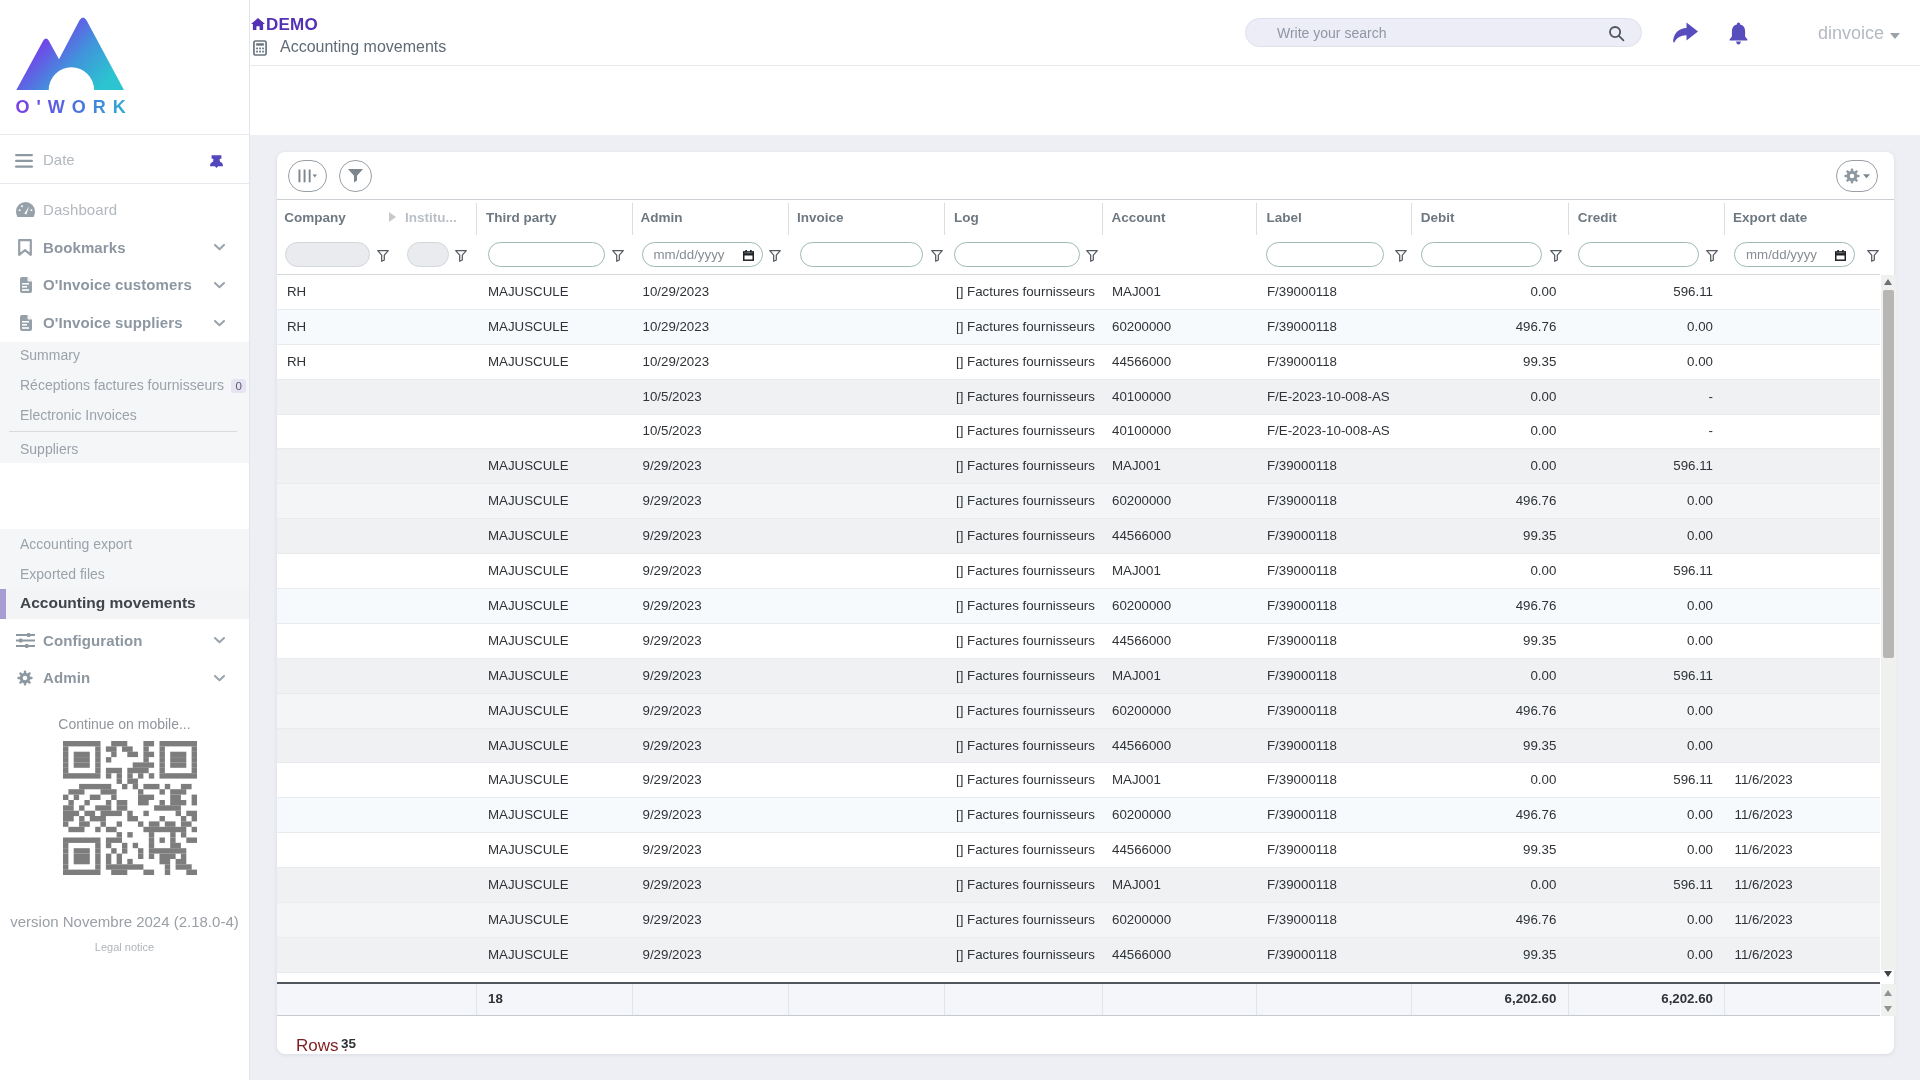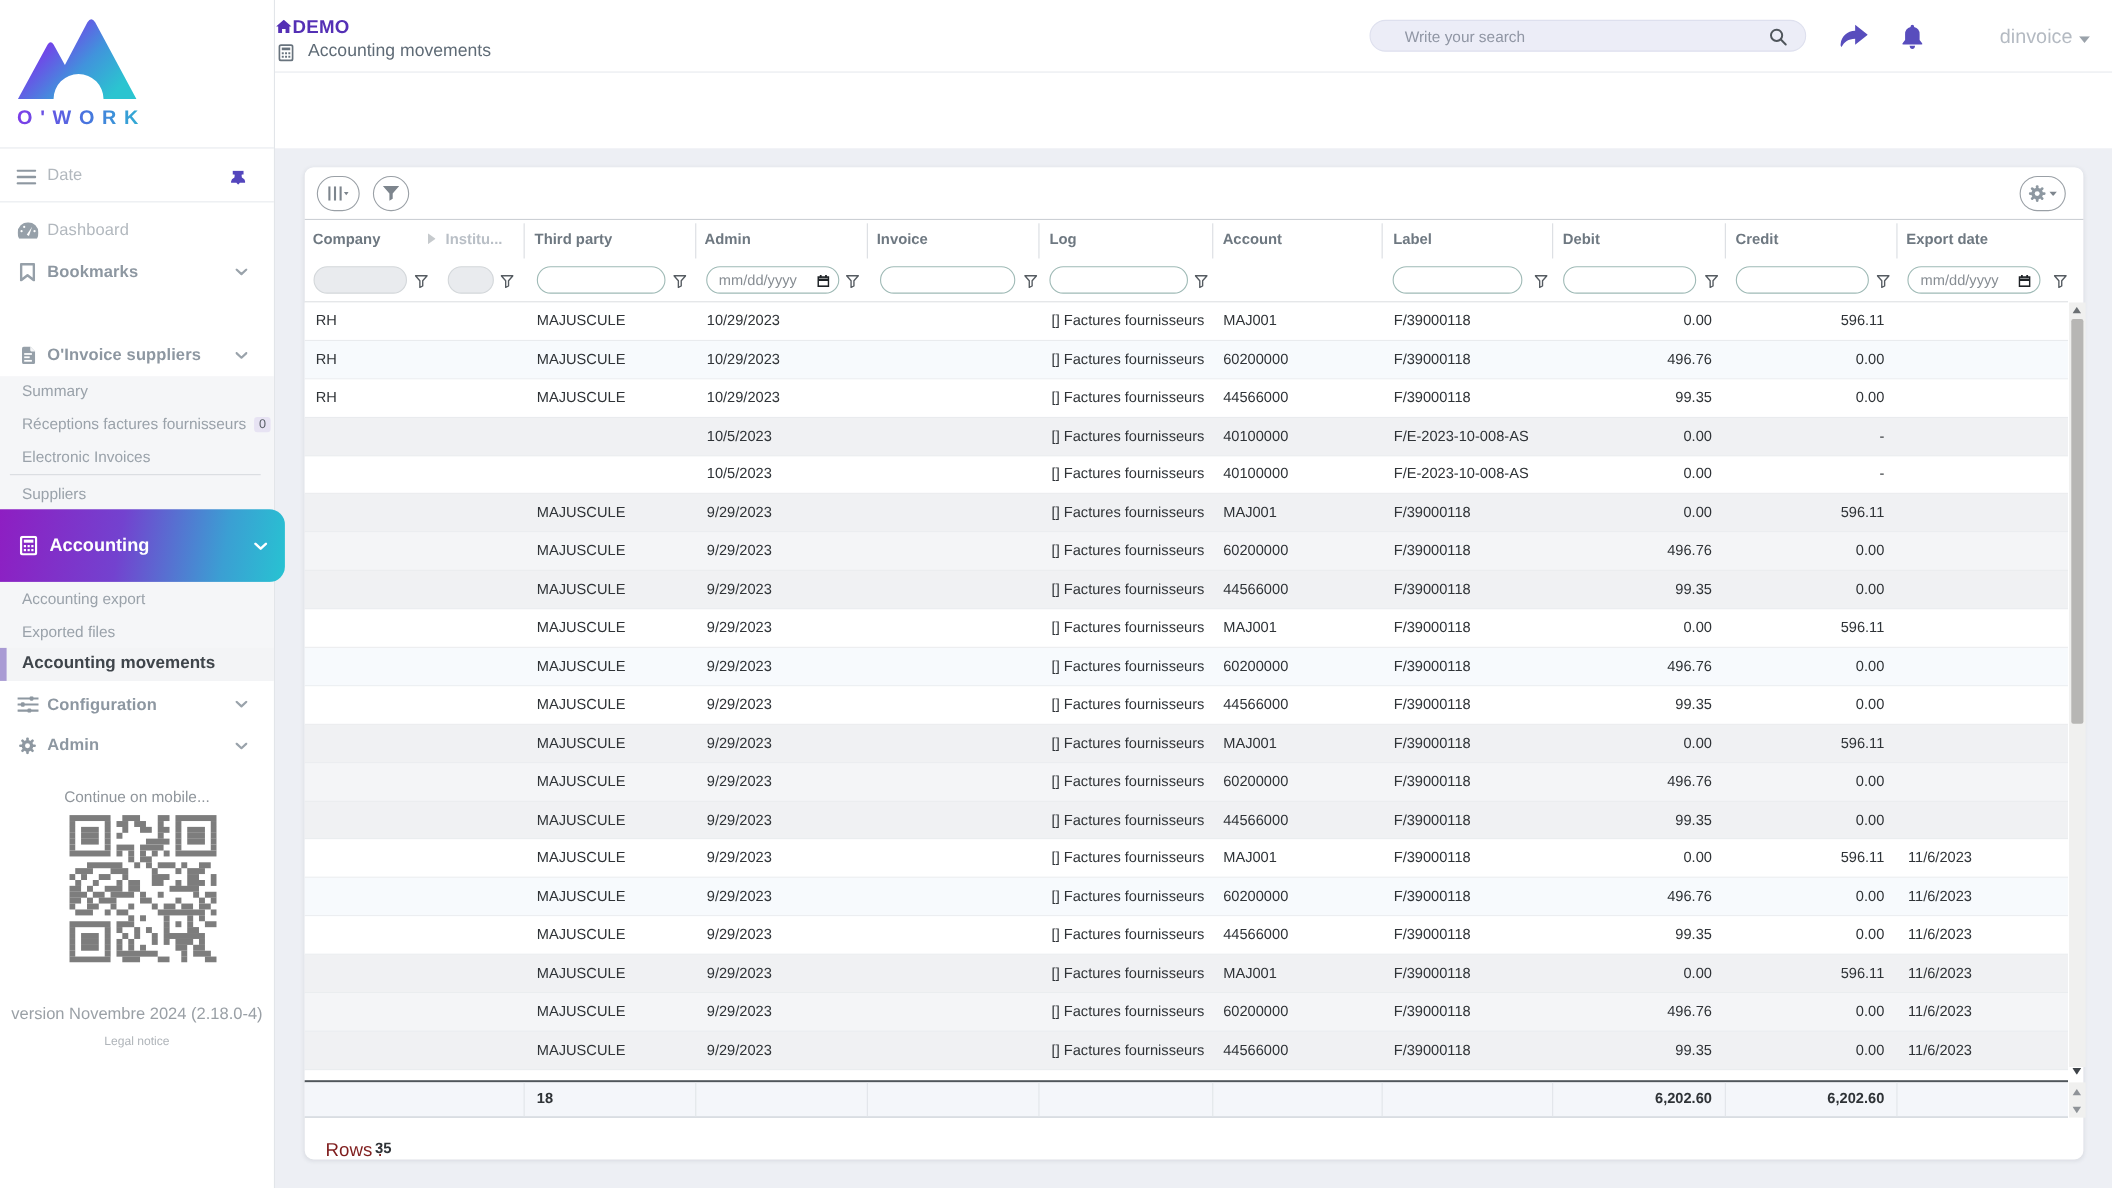--- a/index.html
+++ b/index.html
@@ -546,20 +546,37 @@
           <path d="M1.2 1.2 h11.6 v14.6 l-5.8-4.6 l-5.8 4.6 z" fill="none" stroke="#96a0a9" stroke-width="2.2" stroke-linejoin="round"></path>
         </svg>
       </div>
       <div class="tx">Bookmarks</div>
       <div class="ch">
         <svg width="11" height="7" viewBox="0 0 11 7" fill="none">
           <path d="M1 1 L5.5 5.2 L10 1" stroke="#9aa3ab" stroke-width="2" stroke-linecap="round" stroke-linejoin="round"></path>
         </svg>
       </div>
     </div>
+  <div class="nav" style="top:266px">
+      <div class="ic">
+        <svg width="13" height="16" viewBox="0 0 13 16" style="">
+          <path d="M1 2 q0-2 2-2 h5.5 l4.5 4.5 v9.5 q0 2-2 2 h-8 q-2 0-2-2 z" fill="#96a0a9"></path>
+          <path d="M8.5 0 l4.5 4.5 h-3.5 q-1 0-1-1 z" fill="#fff" opacity="0.9"></path>
+          <rect x="3" y="6" width="7" height="1.6" fill="#fff"></rect>
+          <rect x="3" y="9" width="5" height="1.6" fill="#fff"></rect>
+          <rect x="3" y="12.2" width="7" height="1.6" fill="#fff"></rect>
+        </svg>
+      </div>
+      <div class="tx">O'Invoice customers</div>
+      <div class="ch">
+        <svg width="11" height="7" viewBox="0 0 11 7" fill="none">
+          <path d="M1 1 L5.5 5.2 L10 1" stroke="#9aa3ab" stroke-width="2" stroke-linecap="round" stroke-linejoin="round"></path>
+        </svg>
+      </div>
+    </div>
   <div class="nav" style="top:303.8px">
       <div class="ic">
         <svg width="13" height="16" viewBox="0 0 13 16" style="">
           <path d="M1 2 q0-2 2-2 h5.5 l4.5 4.5 v9.5 q0 2-2 2 h-8 q-2 0-2-2 z" fill="#96a0a9"></path>
           <path d="M8.5 0 l4.5 4.5 h-3.5 q-1 0-1-1 z" fill="#fff" opacity="0.9"></path>
           <rect x="3" y="6" width="7" height="1.6" fill="#fff"></rect>
           <rect x="3" y="9" width="5" height="1.6" fill="#fff"></rect>
           <rect x="3" y="12.2" width="7" height="1.6" fill="#fff"></rect>
         </svg>
       </div>
@@ -570,42 +587,20 @@
         </svg>
       </div>
     </div>
   <div class="sub" style="top:341.5px;height:121.2px">
     <div class="subitem" style="top:5.9px">Summary</div>
     <div class="subitem" style="top:35.4px">Réceptions factures fournisseurs</div>
     <div class="abs" style="left:231px;top:37.1px;background:#e7e3f3;color:#595f66;font-size:11.5px;padding:1px 4.5px;border-radius:3px">0</div>
     <div class="subitem" style="top:65.8px">Electronic Invoices</div>
     <div style="position:absolute;left:9px;top:89.9px;width:228px;border-top:1px solid #d9dcdf"></div>
     <div class="subitem" style="top:99.3px">Suppliers</div>
-  </div>
-  <div id="acctpill">
-    <div class="abs" style="left:18px;top:24px">
-        <svg width="16" height="18" viewBox="0 0 15 17" fill="none">
-          <rect x="1" y="1" width="13" height="15" rx="1.6" stroke="#ffffff" stroke-width="2.0"></rect>
-          <rect x="3.4" y="3.4" width="8.2" height="2.6" fill="#ffffff"></rect>
-          <g fill="#ffffff">
-            <rect x="3.4" y="8" width="1.9" height="1.9"></rect>
-            <rect x="6.6" y="8" width="1.9" height="1.9"></rect>
-            <rect x="9.8" y="8" width="1.9" height="1.9"></rect>
-            <rect x="3.4" y="11.4" width="1.9" height="1.9"></rect>
-            <rect x="6.6" y="11.4" width="1.9" height="1.9"></rect>
-            <rect x="9.8" y="11.4" width="1.9" height="1.9"></rect>
-          </g>
-        </svg>
-      </div>
-    <div class="abs" style="left:45px;top:24px;font-size:16.5px;font-weight:700;color:#fff">Accounting</div>
-    <div class="abs" style="left:231px;top:30px">
-        <svg width="12" height="8" viewBox="0 0 11 7" fill="none">
-          <path d="M1 1 L5.5 5.2 L10 1" stroke="#ffffff" stroke-width="2" stroke-linecap="round" stroke-linejoin="round"></path>
-        </svg>
-      </div>
   </div>
   <div class="sub" style="top:528.8px;height:90.2px">
     <div class="subitem" style="top:7.2px">Accounting export</div>
     <div class="subitem" style="top:37.2px">Exported files</div>
     <div style="position:absolute;left:0;top:60.2px;width:100%;height:30px;background:#f3f4f6;border-left:6px solid #a99bd4"></div>
     <div class="abs" style="left:20px;top:65.2px;font-size:15.5px;font-weight:700;color:#3f454b">Accounting movements</div>
   </div>
   <div class="nav" style="top:621.3px">
       <div class="ic">
         <svg width="19" height="15" viewBox="0 0 19 15" style="">

